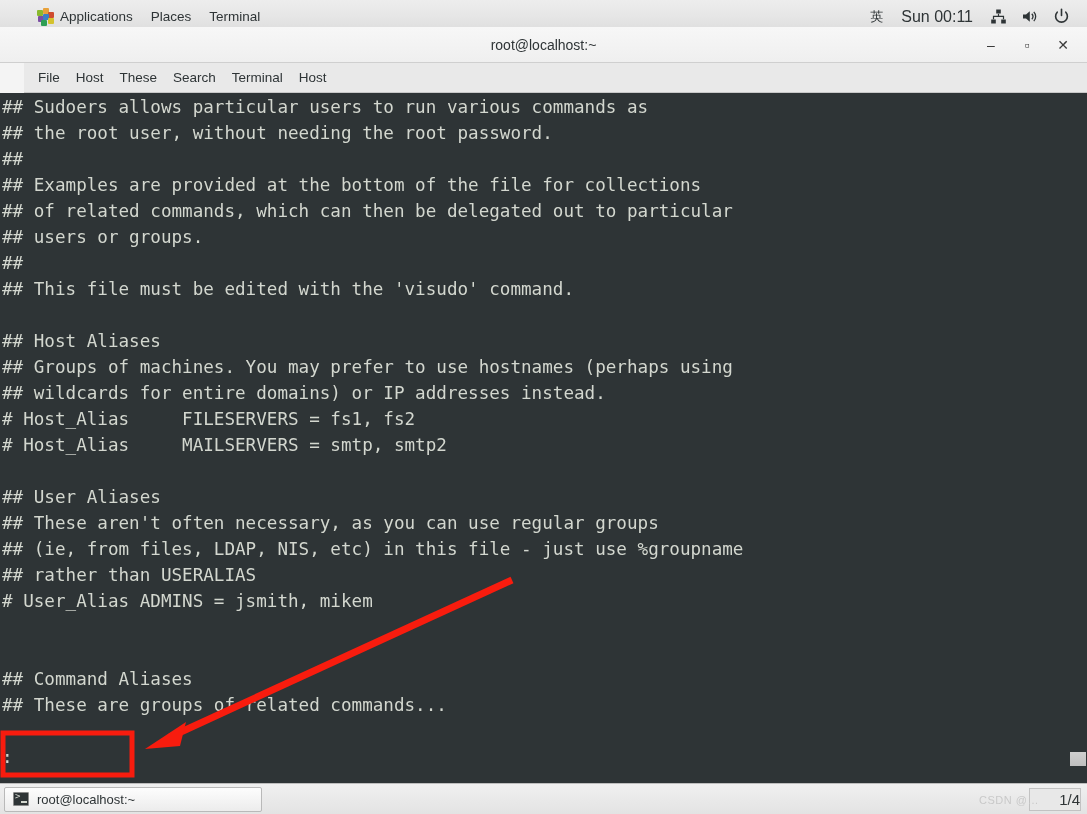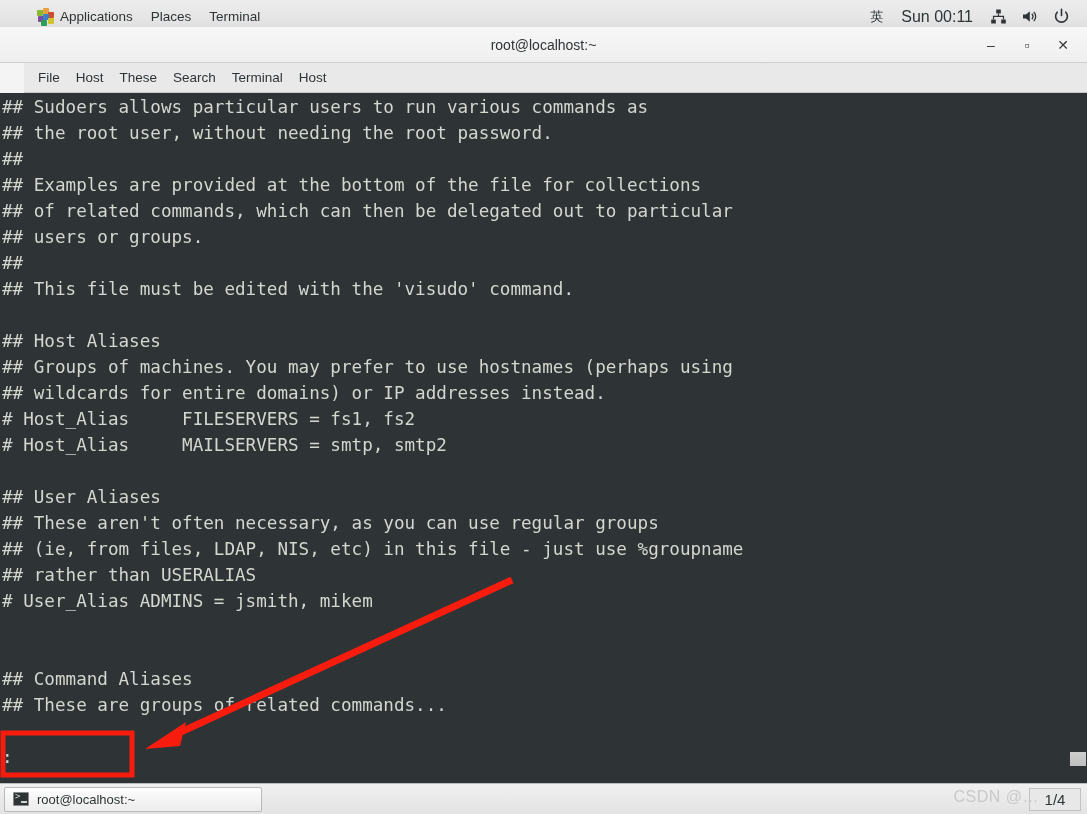--- a/index.html
+++ b/index.html
@@ -119,26 +119,26 @@
     font-family:"DejaVu Sans Mono",monospace; font-size:9px; color:#d3d7cf;
   }
   #task-term-icon::after{
     content:""; position:absolute; left:7px; top:8px; width:6px; height:1.5px;
     background:#d3d7cf;
   }
   #task-label{ font-size:13px; color:#2e3436; white-space:nowrap; }
   #workspace-switcher{
     margin-left:auto; margin-right:6px; height:23px; min-width:52px;
     border:1px solid #c2c2c2; background:#e8e8e8;
-    display:flex; align-items:center; justify-content:center;
+    display:flex; align-items:center; justify-content:flex-end;
     font-size:15px; color:#2e3436; position:relative;
   }
   #csdn-watermark{
     position:absolute; right:48px; bottom:8px;
-    font-size:16px; color:#c9c9c9; letter-spacing:0.5px; white-space:nowrap;
+    font-size:11px; color:#c9c9c9; letter-spacing:0.5px; white-space:nowrap;
     z-index:5;
   }
   
   #grip{
     position:absolute; right:1px; bottom:1px; width:16px; height:14px;
     background:linear-gradient(to bottom,#cfcfcf,#bfbfbf);
   }
 </style>
 </head>
 <body>

